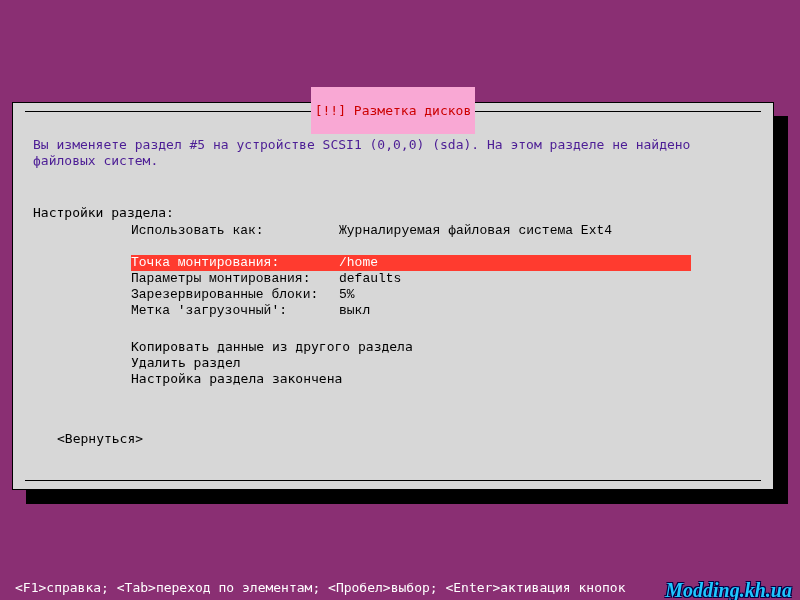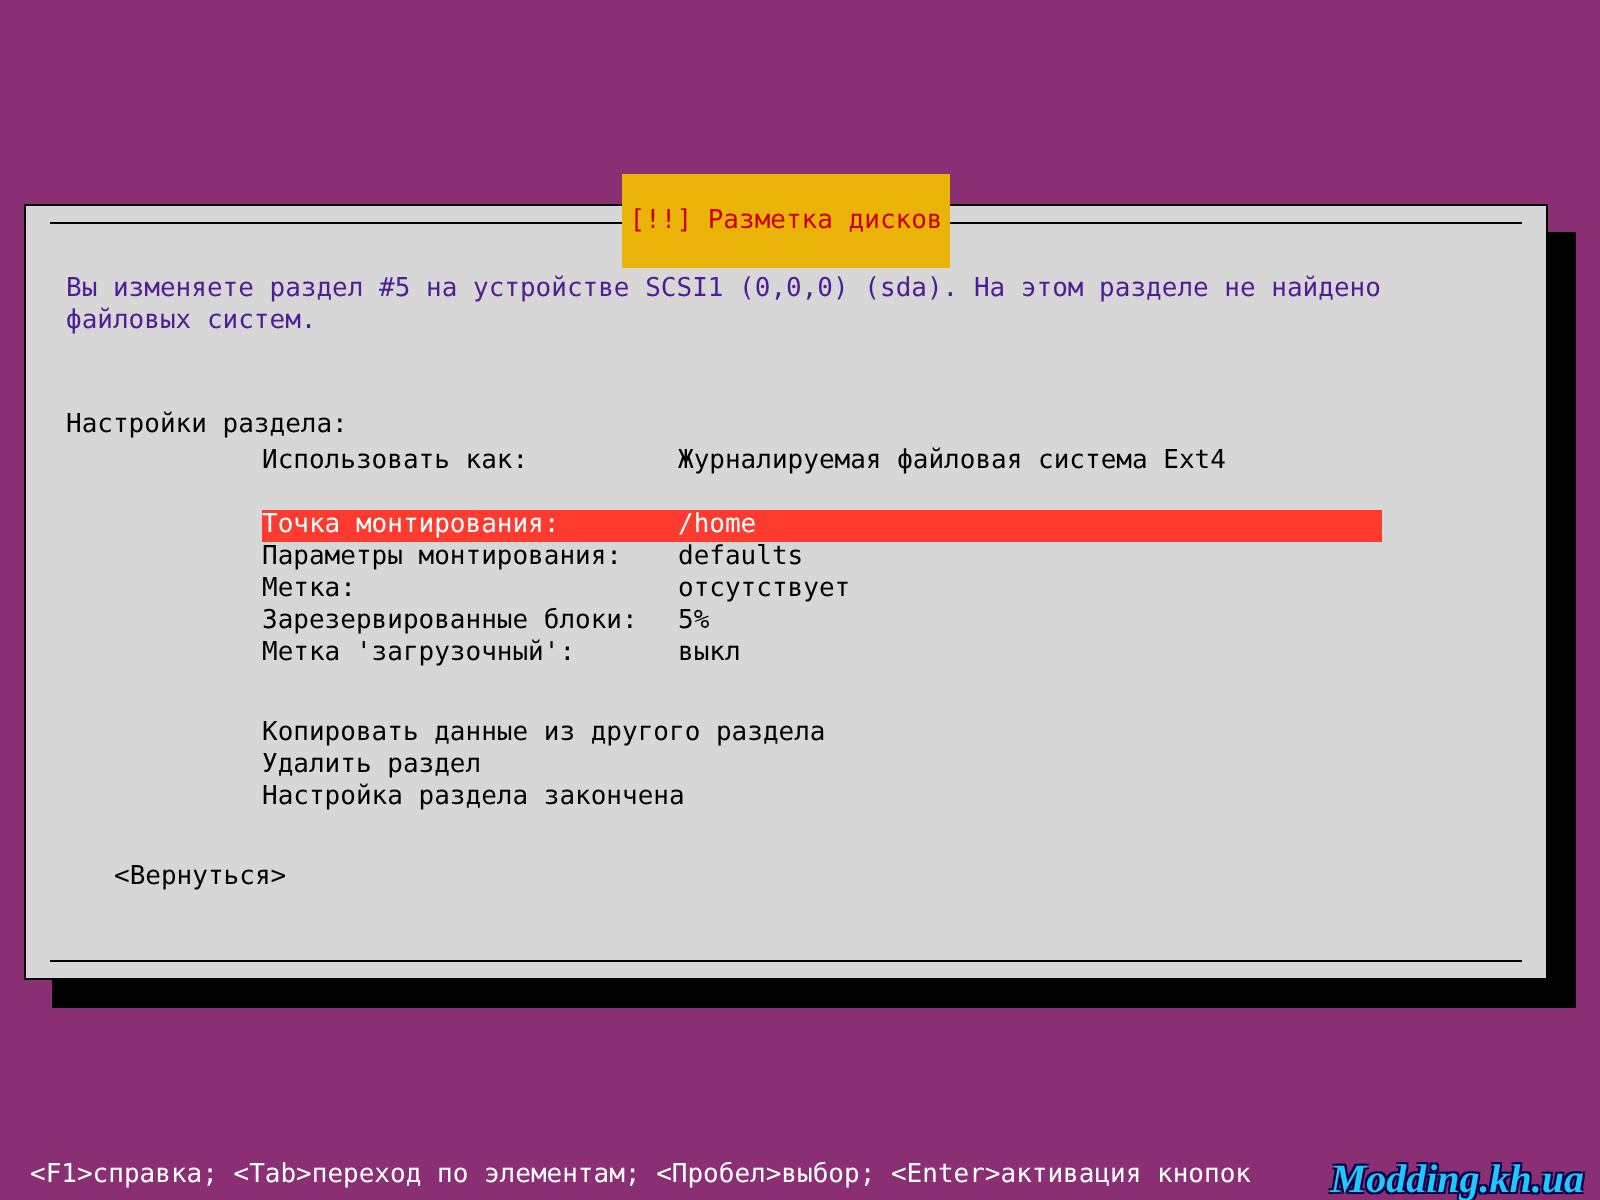--- a/index.html
+++ b/index.html
@@ -45,21 +45,21 @@
   }
   .title-text {
     position: absolute;
     left: 0;
     right: 0;
     top: 0;
     text-align: center;
     color: #cc0000;
   }
   .title-text span {
-    background: #eab308;
+    background: #f9a8d4;
     padding: 16px 4px;
   }
   .body-text {
     position: absolute;
     left: 20px;
     top: 34px;
     right: 20px;
     white-space: pre;
     color: #4c1d95;
   }
@@ -67,36 +67,37 @@
     position: absolute;
     left: 20px;
     top: 88px;
     margin-top: 14px;
   }
   .settings-block {
     position: absolute;
     left: 118px;
     top: 120px;
     width: 560px;
+    font-family: Liberation Mono, monospace;
   }
   .row {
     height: 16px;
     white-space: pre;
     cursor: default;
   }
   .row.selected {
     background: #ff3b2f;
     color: #fff;
   }
   .label { display: inline-block; min-width: 208px; }
   .value { display: inline-block; }
   .actions-block {
     position: absolute;
     left: 118px;
-    top: 256px;
+    top: 236px;
   }
   .action-row { height: 16px; cursor: default; }
   .back-btn {
     position: absolute;
     left: 44px;
     top: 328px;
     cursor: default;
   }
   .bottom-border {
     position: absolute;
@@ -146,21 +147,20 @@
   <div class="body-text"><span>Вы изменяете раздел #5 на устройстве SCSI1 (0,0,0) (sda). На этом разделе не найдено</span>
 <span>файловых систем.</span></div>
 
   <div class="settings-title">Настройки раздела:</div>
 
   <div class="settings-block" id="settings-block">
       <div class="row"><span class="label">Использовать как:</span><span class="value">Журналируемая файловая система Ext4</span></div>
       <div class="spacer"></div>
       <div class="row selected"><span class="label">Точка монтирования:</span><span class="value">/home</span></div>
       <div class="row"><span class="label">Параметры монтирования:</span><span class="value">defaults</span></div>
-      <div class="row"><span class="label">Метка:</span><span class="value">отсутствует</span></div>
       <div class="row"><span class="label">Зарезервированные блоки:</span><span class="value">5%</span></div>
       <div class="row"><span class="label">Метка 'загрузочный':</span><span class="value">выкл</span></div>
     </div>
 
   <div class="actions-block" id="actions-block">
       <div class="action-row">Копировать данные из другого раздела</div>
       <div class="action-row">Удалить раздел</div>
       <div class="action-row">Настройка раздела закончена</div>
     </div>
 

